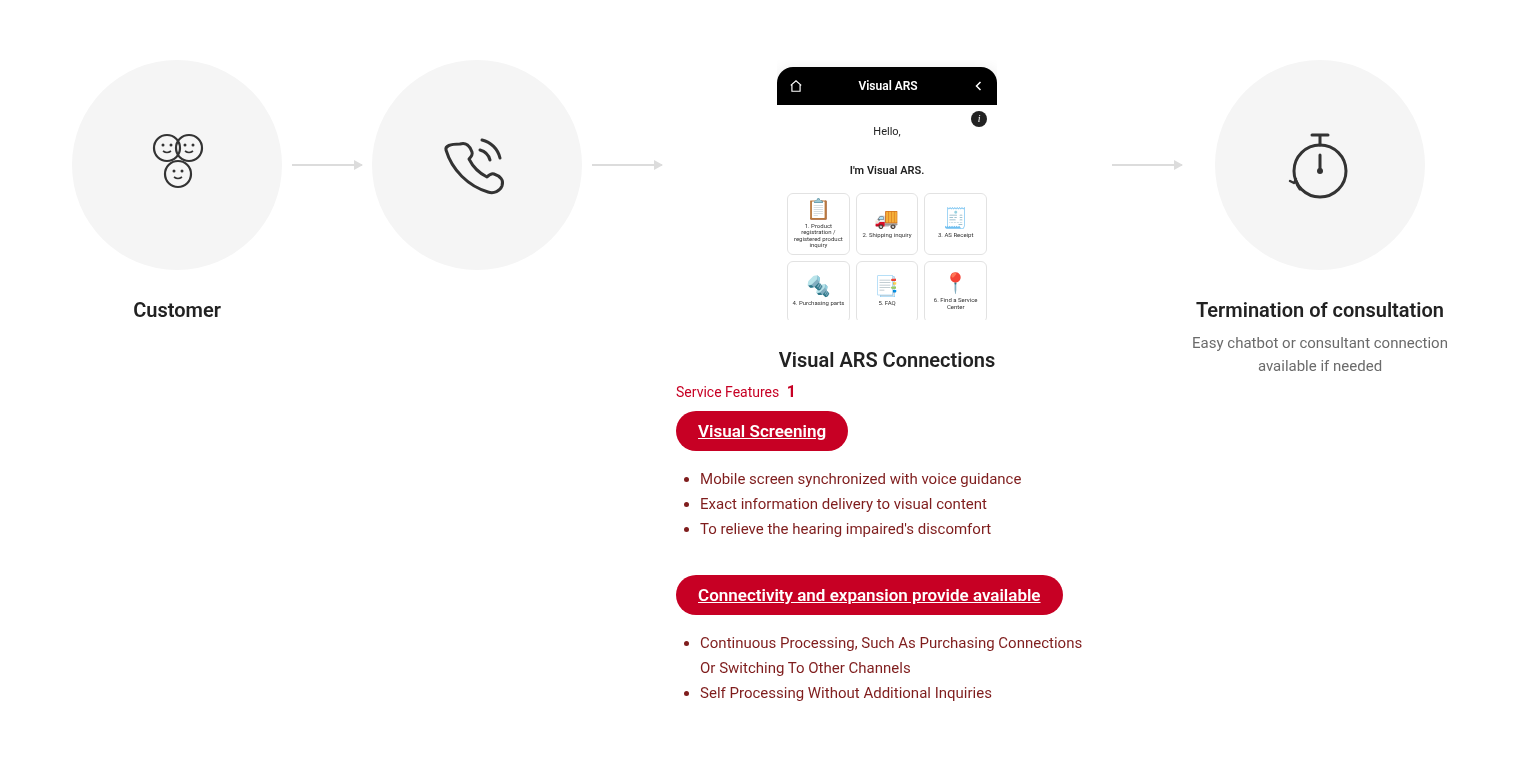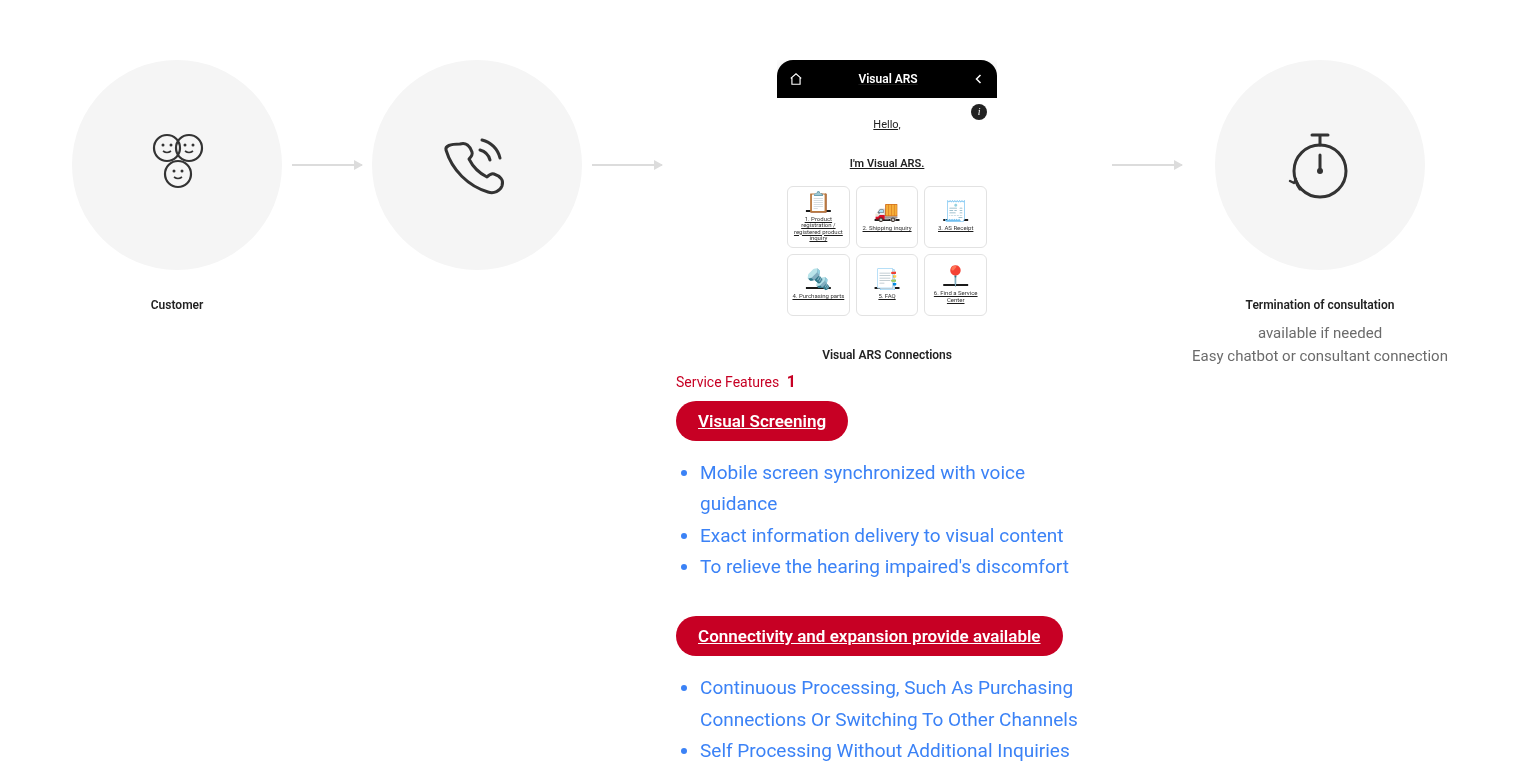--- a/index.html
+++ b/index.html
@@ -28,21 +28,21 @@
     width: 210px;
     height: 210px;
     border-radius: 50%;
     background: #f5f5f5;
     display: flex;
     align-items: center;
     justify-content: center;
     margin-bottom: 28px;
   }
   .step-title {
-    font-size: 12px;
+    font-size: 20px;
     font-weight: 600;
     color: #222;
     margin-bottom: 10px;
   }
   .step-sub {
     font-size: 15px;
     color: #6b6b6b;
     line-height: 1.5;
     max-width: 420px;
   }
@@ -97,22 +97,22 @@
     border-radius: 999px;
     margin-bottom: 16px;
     text-decoration: underline;
   }
   .bullets {
     list-style: disc;
     padding-left: 24px;
     margin-bottom: 34px;
   }
   .bullets li {
-    font-size: 19px;
-    color: #3b82f6;
+    font-size: 15px;
+    color: #7f1d1d;
     line-height: 1.65;
   }
 
   
   .phone-wrap {
     position: relative;
     width: 220px;
     height: 260px;
     margin-bottom: 28px;
     overflow: hidden;
@@ -121,28 +121,27 @@
     position: absolute;
     top: 50px;
     left: 4px;
     width: 210px;
     height: 210px;
     border-radius: 50%;
     background: #f5f5f5;
   }
   .phone {
     position: absolute;
-    top: 0;
+    top: 7px;
     left: 0;
     width: 220px;
     background: #fff;
     border-radius: 16px;
     box-shadow: 0 4px 18px rgba(0,0,0,0.12);
     overflow: hidden;
-    text-decoration: underline;
   }
   .phone-bar {
     background: #000;
     color: #fff;
     height: 38px;
     display: flex;
     align-items: center;
     justify-content: space-between;
     padding: 0 12px;
     font-size: 12px;
@@ -348,18 +347,18 @@
           <path d="M28 8 h16 M36 8 v10"></path>
           <path d="M36 28 v16"></path>
           <circle cx="36" cy="44" r="3" fill="#333" stroke="none"></circle>
           <path d="M12 54 a26 26 0 0 0 4 8"></path>
           <path d="M10 56 l-4 -2 M10 56 l2 -4" stroke-width="2.4"></path>
         </g>
       </svg>
     </div>
     <div class="step-title">Termination of consultation</div>
     <div class="step-sub">
+      <div>Easy chatbot or consultant connection</div>
       <div>available if needed</div>
-      <div>Easy chatbot or consultant connection</div>
     </div>
   </div>
 
 </div>
 
 </body></html>

